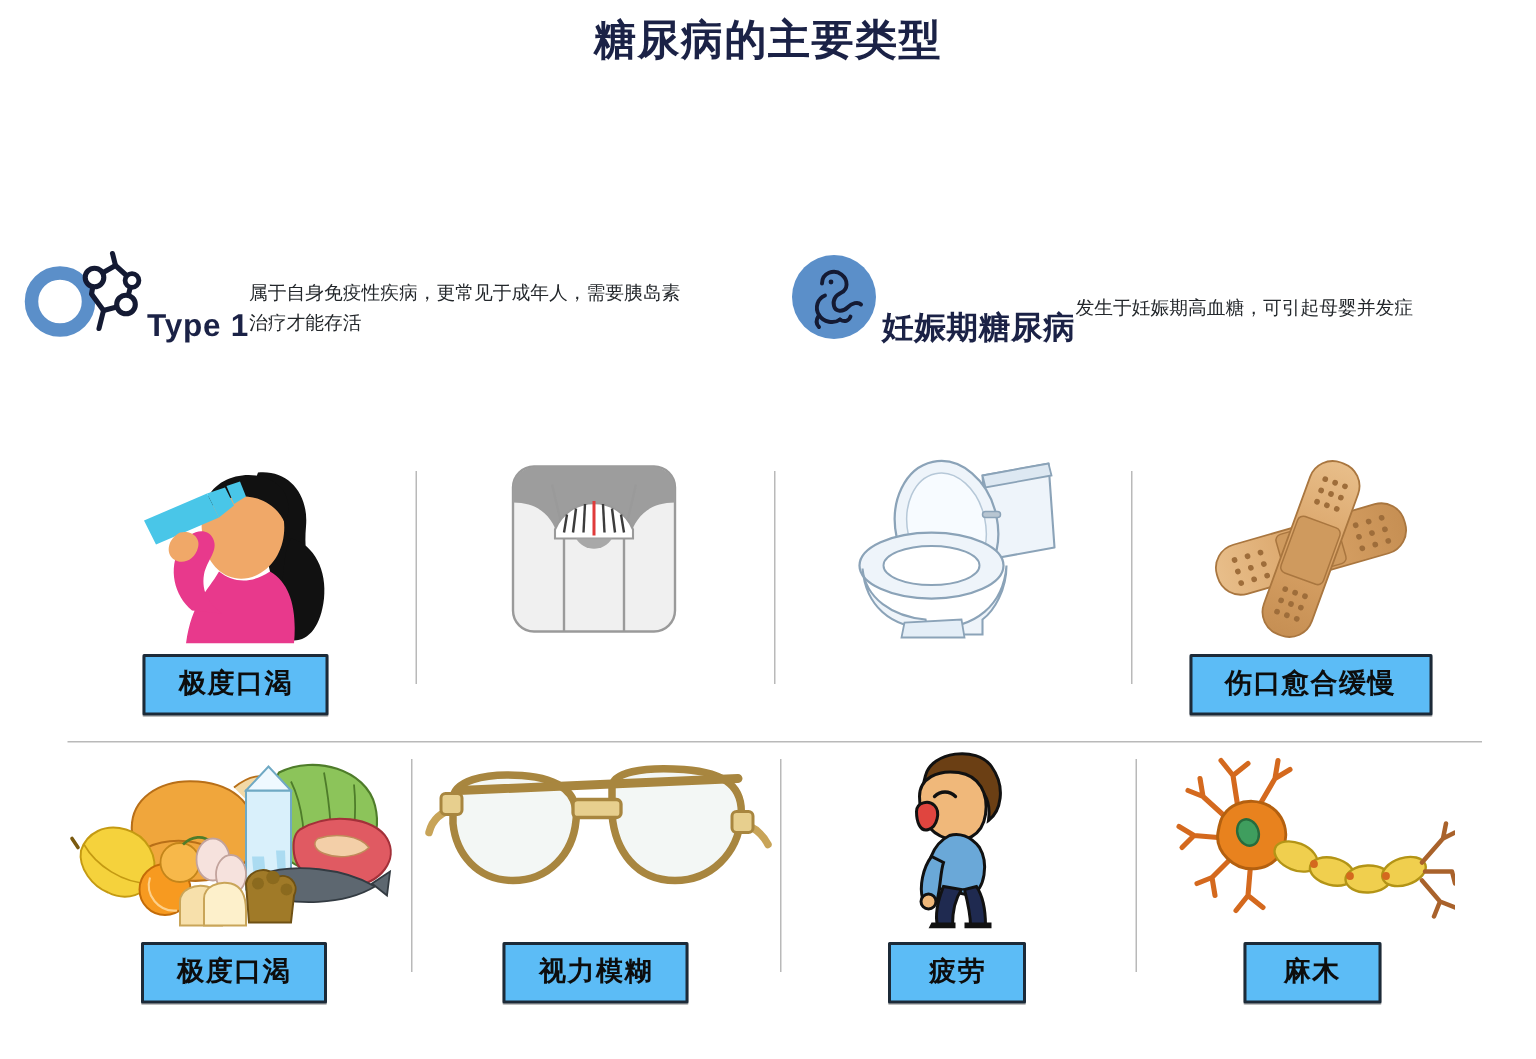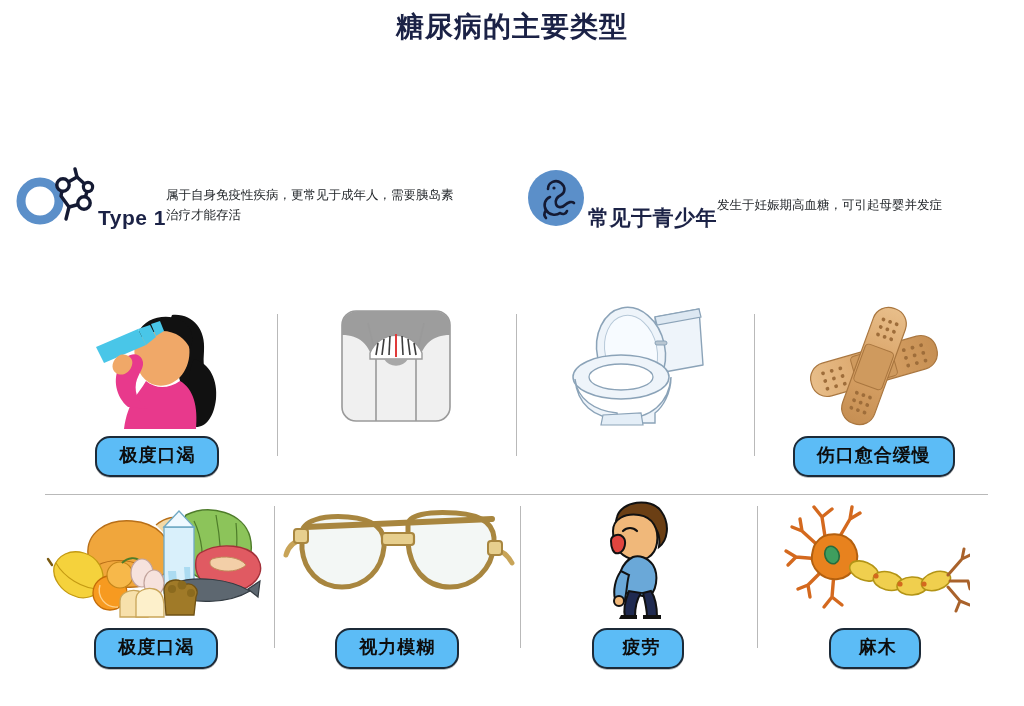--- a/index.html
+++ b/index.html
@@ -119,25 +119,25 @@
     overflow: hidden;
   }
   .cell-art svg { display: block; }
 
   .pill {
     margin-top: 6px;
     min-width: 92px;
     padding: 8px 22px 9px;
     background: #5cbcf6;
     border: 2.2px solid #1c2a38;
-    border-radius: 15px;
+    border-radius: 1px;
     font-size: 18px;
     font-weight: bold;
     color: #0d0d0d;
-    text-align: right;
+    text-align: center;
     letter-spacing: 1px;
     line-height: 1.1;
     box-shadow: 0 1px 0 rgba(0,0,0,.25);
     white-space: nowrap;
   }
 </style>
 </head>
 <body>
 
 <div class="page">
@@ -172,21 +172,21 @@
           <g fill="none" stroke="#141a33" stroke-width="2.6" stroke-linecap="round" stroke-linejoin="round">
             <path d="M24 22 C24 15 32 12 37 16 C42 20 41 26 37 28 C33 30 31 33 32 37
                      C33 41 38 41 41 38 C44 35 48 34 50 36"></path>
             <path d="M26 30 C21 32 19 38 22 43 C25 48 32 49 36 46"></path>
             <path d="M22 43 C20 46 20 49 22 51"></path>
             <path d="M36 46 C39 48 42 47 43 44"></path>
             <circle cx="30" cy="21" r="1.6" fill="#141a33" stroke="none"></circle>
           </g>
         </svg>
       </div>
-      <div class="type-name">常见于青少年</div>
+      <div class="type-name">妊娠期糖尿病</div>
       <div class="type-desc">发生于妊娠期高血糖，可引起母婴并发症</div>
     </div>
   </div>
 
   <div class="grid-wrap">
 
     <div class="grid-row">
       <div class="hrule"></div>
 
       <div class="cell">

